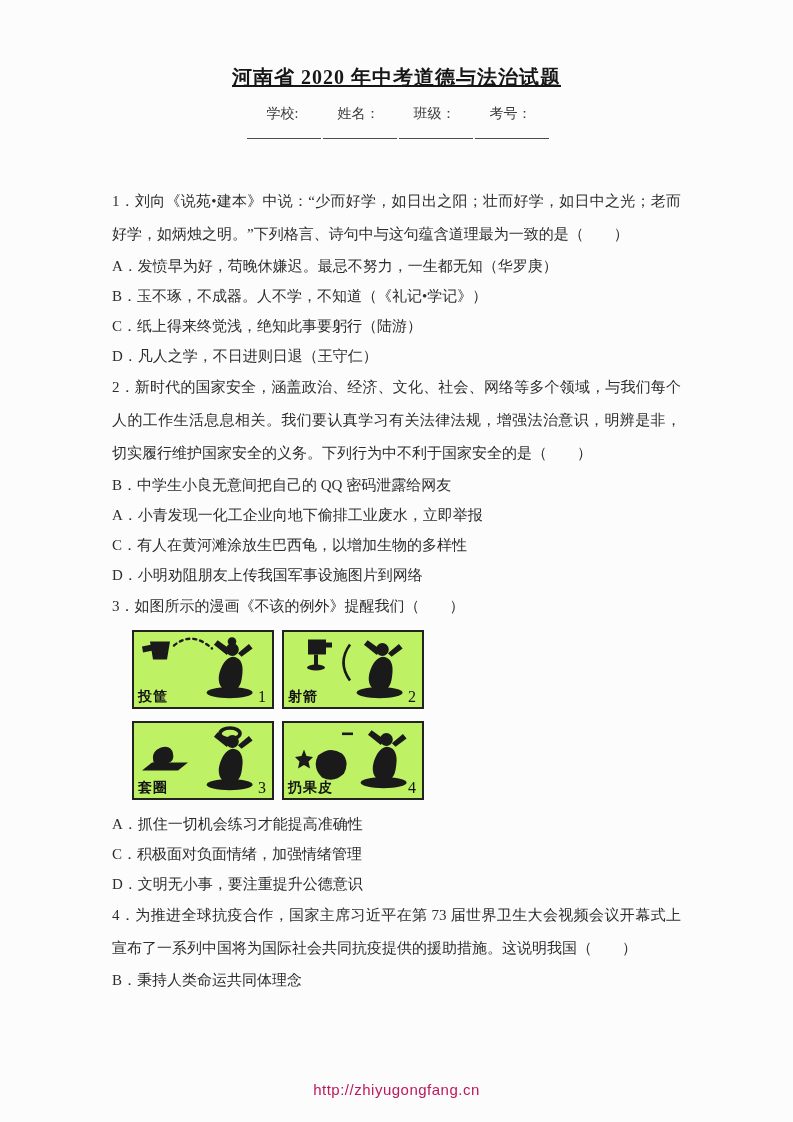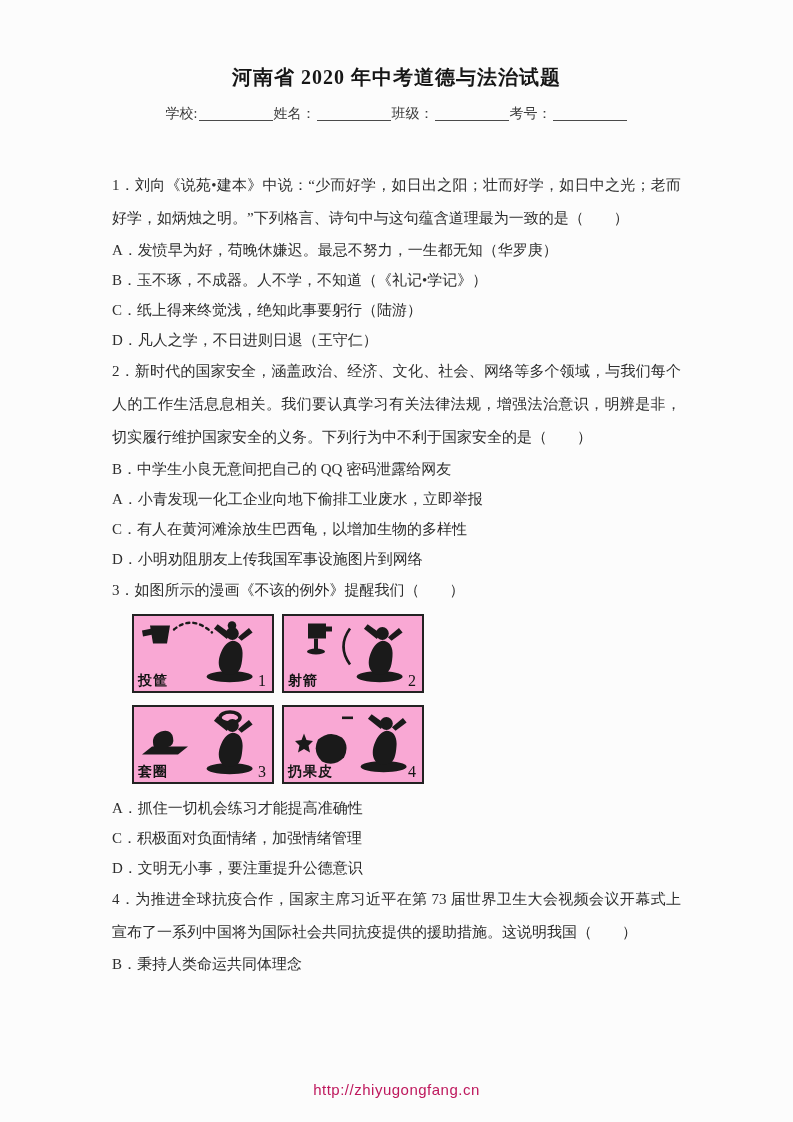--- a/index.html
+++ b/index.html
@@ -4,42 +4,42 @@
 <style>
   html,body { margin:0; padding:0; background:#ffffff; }
   .page {
     width:793px; height:1122px; position:relative; overflow:hidden;
     background:#fcfcfc;
     font-family:"Liberation Serif","DejaVu Serif",serif;
     color:#2d2d2d;
   }
   .doc-title {
     padding-top:64px; text-align:center;
-    font-size:20px; font-weight:700; letter-spacing:1px; color:#161616;
+    font-size:20px; font-weight:700; letter-spacing:1px; color:#161616;text-decoration:underline;
   }
   .header-fields {
     margin-top:14px; display:flex; justify-content:center; align-items:flex-end;
     font-size:14px; color:#3a3a3a;
   }
-  .hf { display:flex; align-items:flex-start; }
+  .hf { display:flex; align-items:center;flex-direction:column; }
   .hf .blank {
     display:inline-block; width:74px; height:15px;
     border-bottom:1px solid #4a4a4a; margin-left:2px;
   }
   .content { margin:46px 112px 0 112px; font-size:15px; }
   .stem { margin:0; line-height:33px; text-align:justify; }
   .option { margin:0; line-height:30px; text-align:left; }
   .comic {
     margin:7px 0 9px 20px;
     display:grid; grid-template-columns:142px 142px; grid-auto-rows:79px;
     gap:12px 8px;
   }
   .panel {
     position:relative; box-sizing:border-box;
-    border:2px solid #222222; background:#f9a8d4;
+    border:2px solid #222222; background:#bef264;
   }
   .panel svg { position:absolute; left:0; top:0; width:100%; height:100%; }
   .sil { fill:#1a1a1a; }
   .stroke { fill:none; stroke:#1a1a1a; }
   .panel-label {
     position:absolute; left:4px; bottom:1px;
     font-size:14px; font-weight:700; color:#141414; letter-spacing:1px;
   }
   .panel-num {
     position:absolute; right:6px; bottom:1px;

